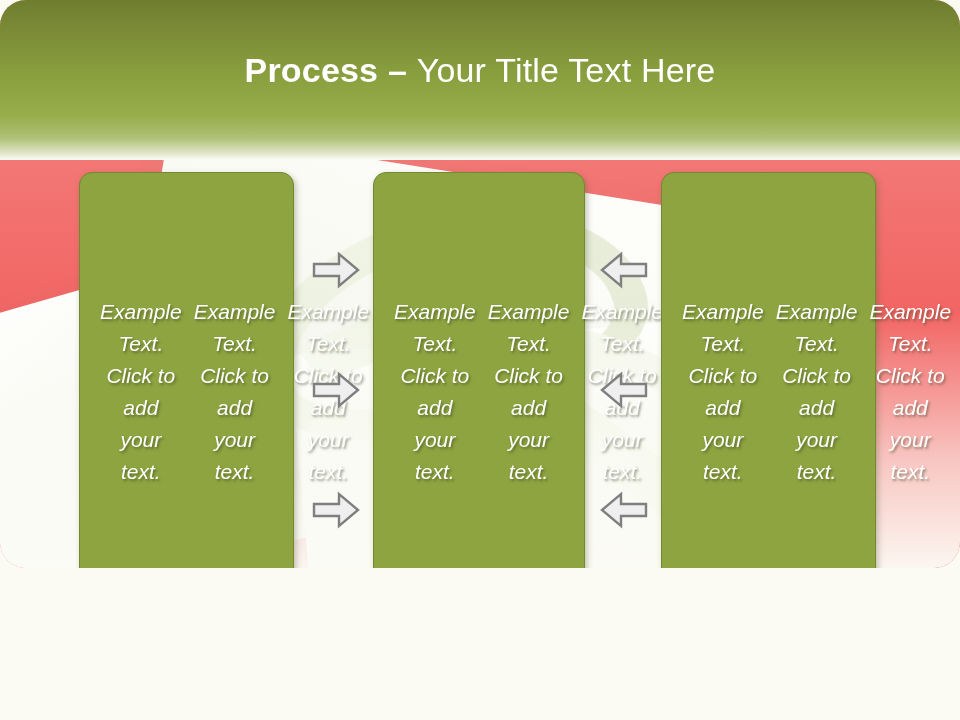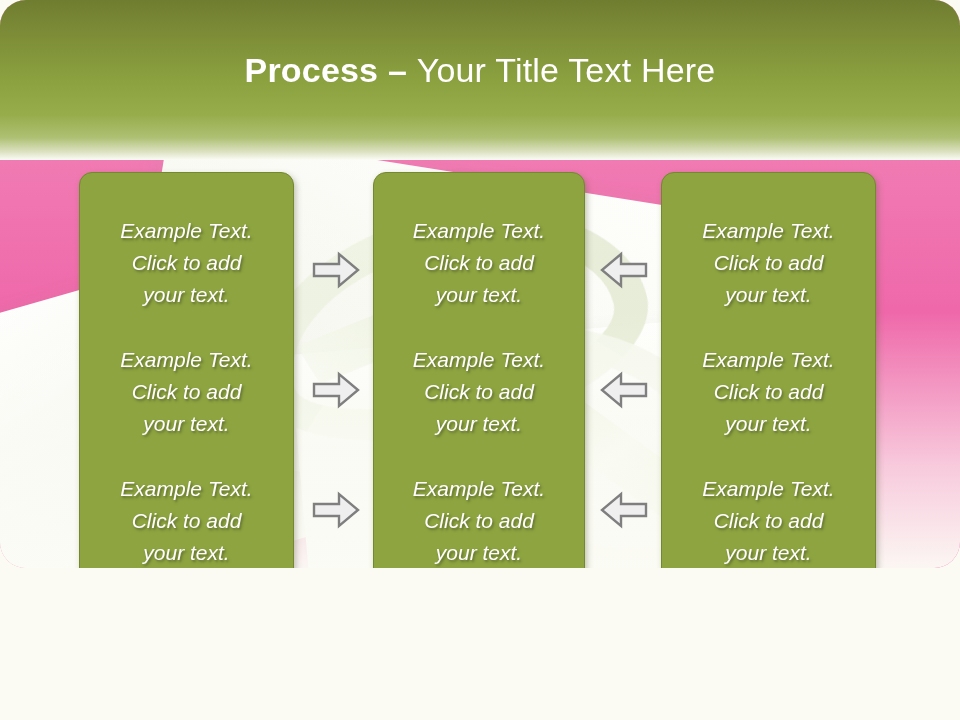--- a/index.html
+++ b/index.html
@@ -12,21 +12,21 @@
     overflow: hidden;
     font-family: "Liberation Sans", sans-serif;
     background: #fbfbf4;
   }
 
   #slide {
     position: relative;
     width: 960px;
     height: 568px;
     overflow: hidden;
-    background: #ec4899;
+    background: #ef4444;
     border-radius: 26px;
   }
 
   
   .bg-layer {
     position: absolute;
     inset: 0;
     overflow: hidden;
     pointer-events: none;
   }
@@ -169,21 +169,20 @@
   .col {
     position: absolute;
     top: 172px;
     height: 440px;
     background: #8da440;
     border: 1px solid #73882f;
     border-radius: 13px;
     box-shadow: 2px 3px 6px rgba(90,95,60,0.38);
     box-sizing: border-box;
     display: flex;
-    flex-direction: column;
     justify-content: space-around;
     align-items: center;
     padding: 26px 14px 26px 14px;
   }
   .col-1 { left: 79px;  width: 215px; }
   .col-2 { left: 373px; width: 212px; }
   .col-3 { left: 661px; width: 215px; }
 
   .cell {
     width: 100%;

